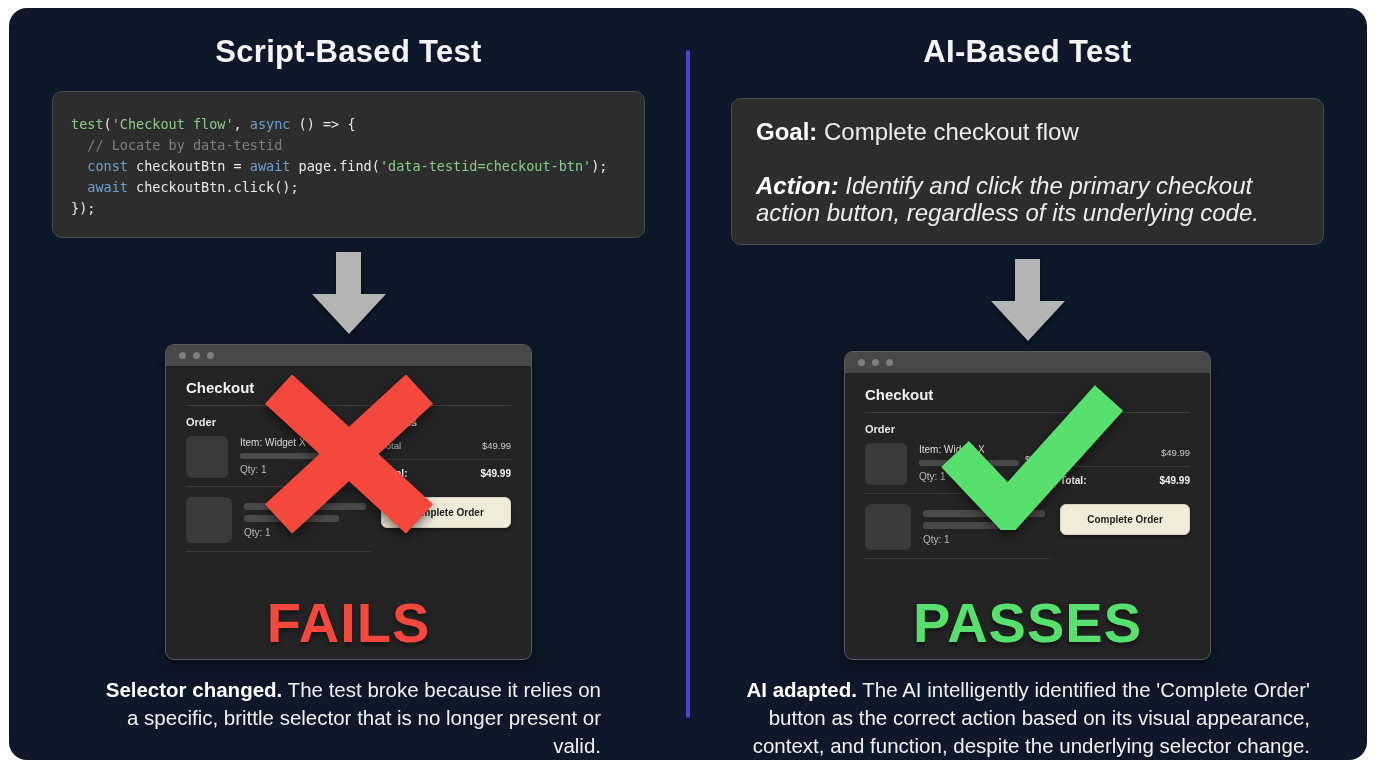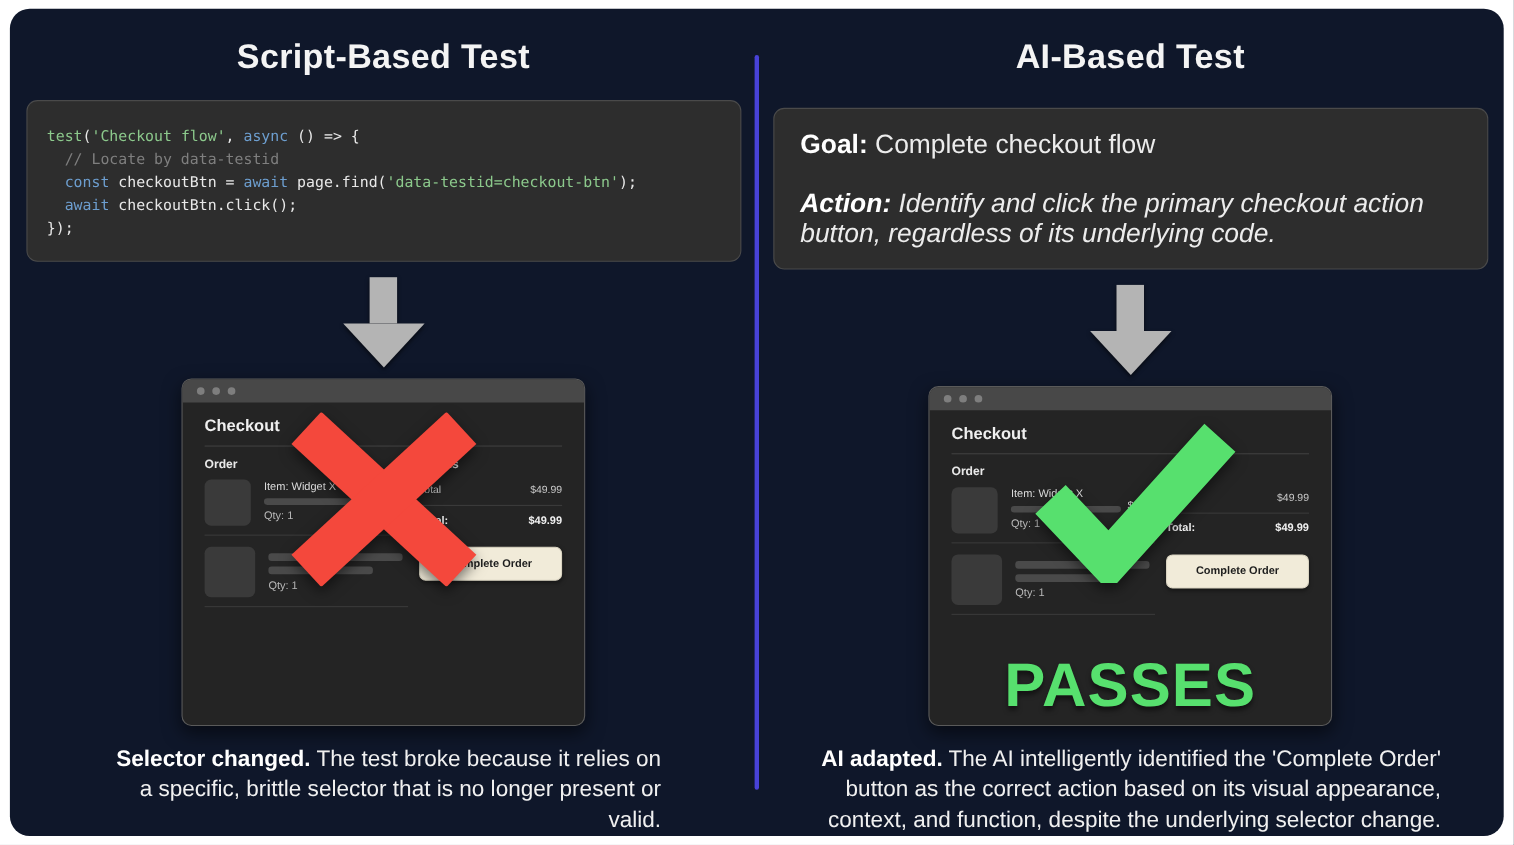--- a/index.html
+++ b/index.html
@@ -8,21 +8,21 @@
   .frame { position:absolute; top:8px; left:9px; right:9px; bottom:8px;
            background:#0f172a; border-radius:18px; overflow:hidden; }
   .columns { display:flex; width:100%; height:100%; }
   .panel { width:50%; display:flex; flex-direction:column; align-items:center; }
   .divider-line { position:absolute; left:calc(50% - 2px); top:42px; bottom:42px;
                   width:4px; background:#4842d8; border-radius:2px; z-index:3; }
 
   .panel-title { margin-top:26px; font-size:31px; font-weight:700; color:#f4f4f4;
                  letter-spacing:0.3px; }
 
-  .top-box { margin-top:21px; width:650px; height:147px; background:#2d2d2d;
+  .top-box { margin-top:21px; width:593px; height:147px; background:#2d2d2d;
              border:1px solid #4a4a4a; border-radius:10px; }
   .code-box { padding:22px 18px; font-family:"DejaVu Sans Mono", monospace;
               font-size:13.5px; line-height:21px; }
   .code-line { white-space:pre; }
   .tok-g { color:#8cc98c; } .tok-s { color:#8cc98c; } .tok-b { color:#6d9ecf; }
   .tok-c { color:#7f7f7f; } .tok-w { color:#e8e8e8; }
 
   .goal-box { padding:19px 24px; font-size:24px; line-height:27px; color:#ececec;margin-top:28px; }
   .goal-box p + p { margin-top:27px;font-style:italic; }
   .goal-box strong { color:#ffffff; }
@@ -146,20 +146,21 @@
                 <span>$49.99</span>
               </div>
               <button class="complete-btn">Complete Order</button>
             </div>
           </div>
         </div>
         <svg class="overlay-mark" width="185" height="158" viewBox="0 0 185 158">
           <line x1="22" y1="14" x2="163" y2="144" stroke="#f4483c" stroke-width="40"></line>
           <line x1="163" y1="14" x2="22" y2="144" stroke="#f4483c" stroke-width="40"></line>
         </svg>
+        <div class="result-label">FAILS</div>
       </div>
 
       <p class="caption"><strong>Selector changed.</strong><span> The test broke because it relies on a specific, brittle selector that is no longer present or valid.</span></p>
     </div>
 
     <div class="panel panel-right">
       <div class="panel-title">AI-Based Test</div>
 
       <div class="top-box goal-box">
         <p><strong>Goal:</strong><span> Complete checkout flow</span></p>

